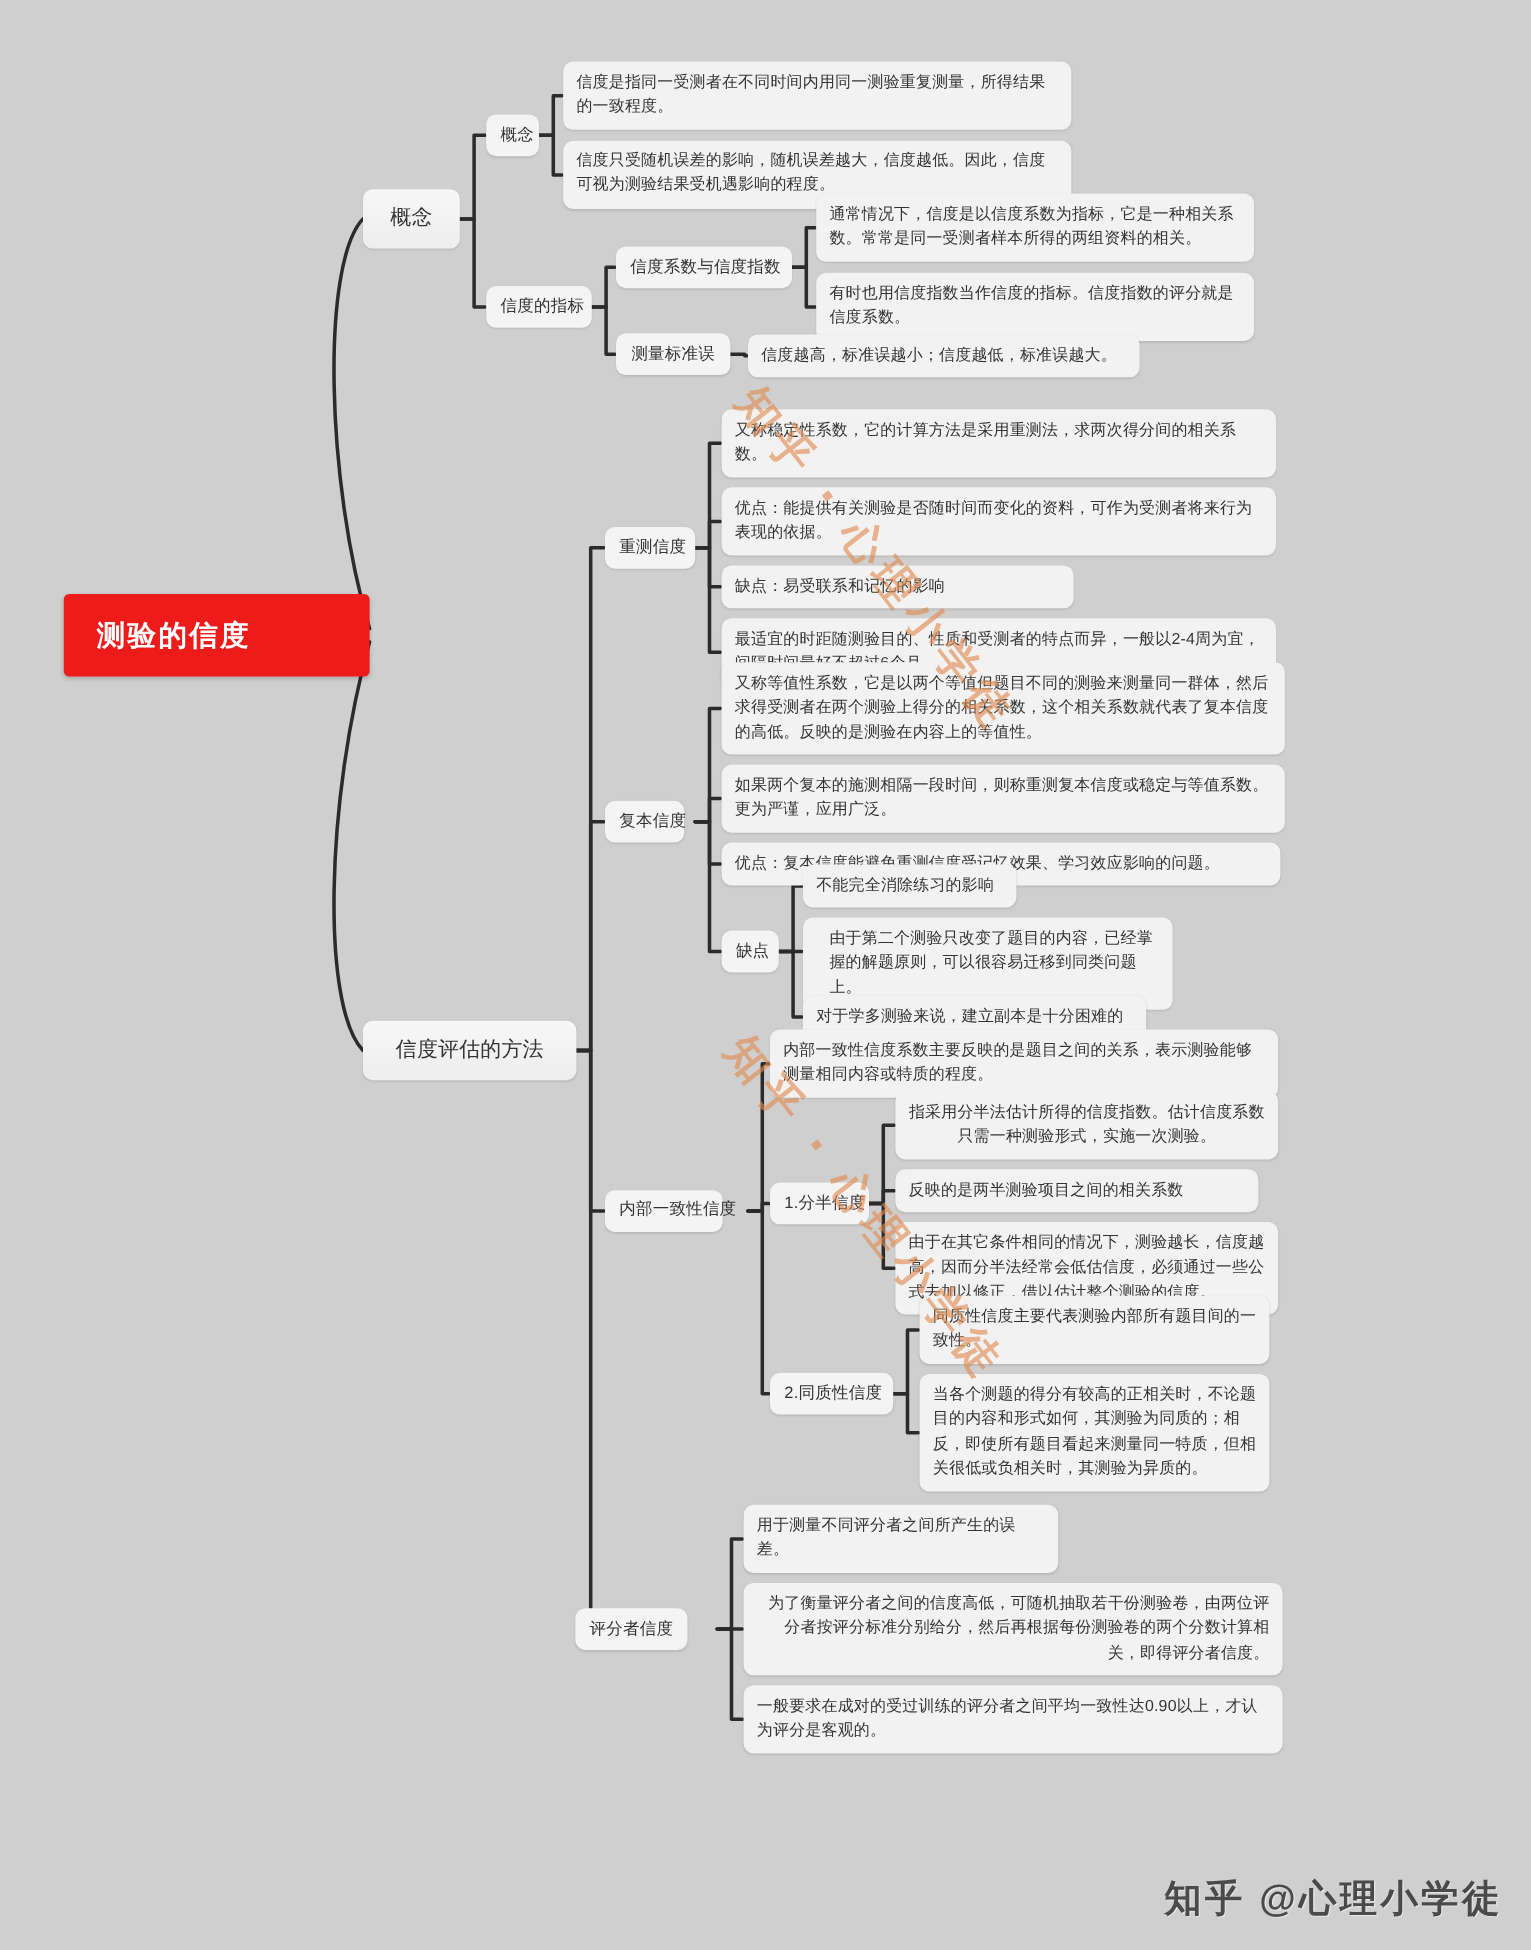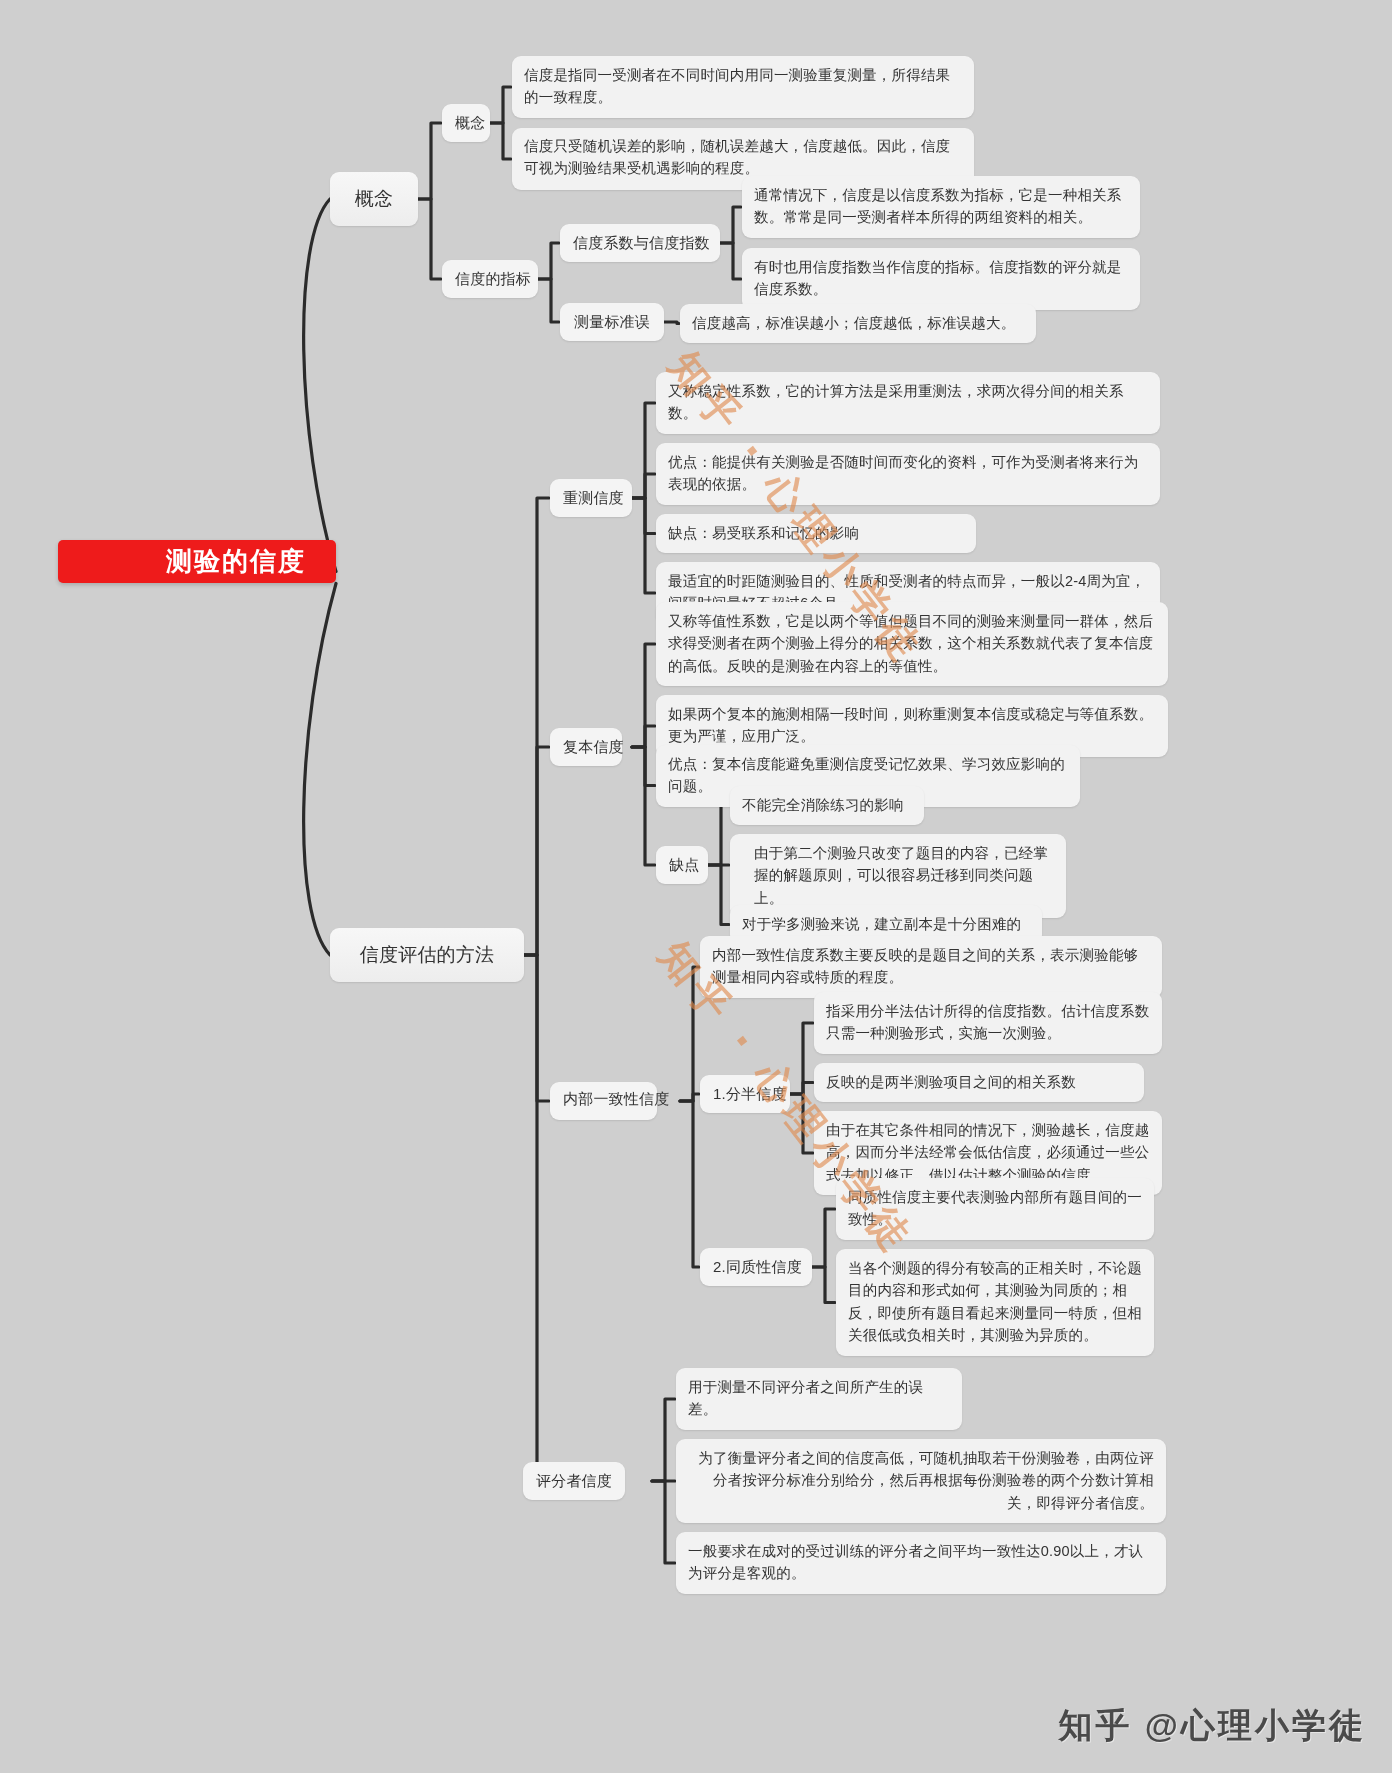--- a/index.html
+++ b/index.html
@@ -41,22 +41,22 @@
     background:linear-gradient(180deg,#f7f7f7,#ededed);
   }
   .root{
     position:absolute;
     background:#ee1b1b;
     color:#fff;
     font-weight:bold;
     font-size:26px;
     letter-spacing:2px;
     border-radius:5px;
-    padding:4px 30px;
-    text-align:right;
+    padding:20px 30px;
+    text-align:left;
     box-shadow:0 2px 4px rgba(0,0,0,.18);
   }
 
   
   .wm{
     position:absolute;
     color:#e08a4e;
     opacity:.62;
     font-size:40px;
     font-weight:bold;
@@ -148,32 +148,32 @@
 
   <div class="node branch" style="left: 550px; top: 479px; width: 82px;">重测信度</div>
   <div class="node leaf" style="left:656px;top:372px;width:504px;">又称稳定性系数，它的计算方法是采用重测法，求两次得分间的相关系数。</div>
   <div class="node leaf" style="left: 656px; top: 443px; width: 504px;">优点：能提供有关测验是否随时间而变化的资料，可作为受测者将来行为表现的依据。</div>
   <div class="node leaf" style="left: 656px; top: 514px; width: 320px;">缺点：易受联系和记忆的影响</div>
   <div class="node leaf" style="left: 656px; top: 562px; width: 504px;">最适宜的时距随测验目的、性质和受测者的特点而异，一般以2-4周为宜，间隔时间最好不超过6个月。</div>
 
   <div class="node branch" style="left:550px;top:728px;width:72px;">复本信度</div>
   <div class="node leaf" style="left:656px;top:602px;width:512px;">又称等值性系数，它是以两个等值但题目不同的测验来测量同一群体，然后求得受测者在两个测验上得分的相关系数，这个相关系数就代表了复本信度的高低。反映的是测验在内容上的等值性。</div>
   <div class="node leaf" style="left: 656px; top: 695px; width: 512px;">如果两个复本的施测相隔一段时间，则称重测复本信度或稳定与等值系数。更为严谨，应用广泛。</div>
-  <div class="node leaf" style="left: 656px; top: 745px; width: 424px;">优点：复本信度能避免重测信度受记忆效果、学习效应影响的问题。</div>
+  <div class="node leaf" style="left: 656px; top: 766px; width: 508px;">优点：复本信度能避免重测信度受记忆效果、学习效应影响的问题。</div>
 
   <div class="node branch" style="left: 656px; top: 846px; width: 52px;">缺点</div>
   <div class="node leaf" style="left:730px;top:786px;width:194px;">不能完全消除练习的影响</div>
   <div class="node leaf" style="left: 730px; top: 834px; width: 336px; padding-left: 24px;">由于第二个测验只改变了题目的内容，已经掌握的解题原则，可以很容易迁移到同类问题上。</div>
   <div class="node leaf" style="left: 730px; top: 905px; width: 312px;">对于学多测验来说，建立副本是十分困难的</div>
 
   <div class="node branch" style="left:550px;top:1082px;width:107px;font-family:Liberation Mono, monospace;">内部一致性信度</div>
   <div class="node leaf" style="left:700px;top:936px;width:462px;">内部一致性信度系数主要反映的是题目之间的关系，表示测验能够测量相同内容或特质的程度。</div>
 
   <div class="node branch" style="left: 700px; top: 1074.5px; width: 90px;">1.分半信度</div>
-  <div class="node leaf" style="left:814px;top:992px;width:348px;">指采用分半法估计所得的信度指数。估计信度系数只需一种测验形式，实施一次测验。</div>
+  <div class="node leaf" style="left:814px;top:992px;width:348px;text-align:center;">指采用分半法估计所得的信度指数。估计信度系数只需一种测验形式，实施一次测验。</div>
   <div class="node leaf" style="left: 814px; top: 1063px; width: 330px;">反映的是两半测验项目之间的相关系数</div>
   <div class="node leaf" style="left: 814px; top: 1111px; width: 348px;">由于在其它条件相同的情况下，测验越长，信度越高，因而分半法经常会低估信度，必须通过一些公式去加以修正，借以估计整个测验的信度。</div>
 
   <div class="node branch" style="left: 700px; top: 1248px; width: 112px;">2.同质性信度</div>
   <div class="node leaf" style="left:836px;top:1178px;width:318px;">同质性信度主要代表测验内部所有题目间的一致性。</div>
   <div class="node leaf" style="left: 836px; top: 1249px; width: 318px;">当各个测题的得分有较高的正相关时，不论题目的内容和形式如何，其测验为同质的；相反，即使所有题目看起来测量同一特质，但相关很低或负相关时，其测验为异质的。</div>
 
   <div class="node branch" style="left: 523px; top: 1462px; width: 102px;">评分者信度</div>
   <div class="node leaf" style="left:676px;top:1368px;width:286px;">用于测量不同评分者之间所产生的误差。</div>
   <div class="node leaf" style="left: 676px; top: 1439px; width: 490px; text-align: right;">为了衡量评分者之间的信度高低，可随机抽取若干份测验卷，由两位评分者按评分标准分别给分，然后再根据每份测验卷的两个分数计算相关，即得评分者信度。</div>

